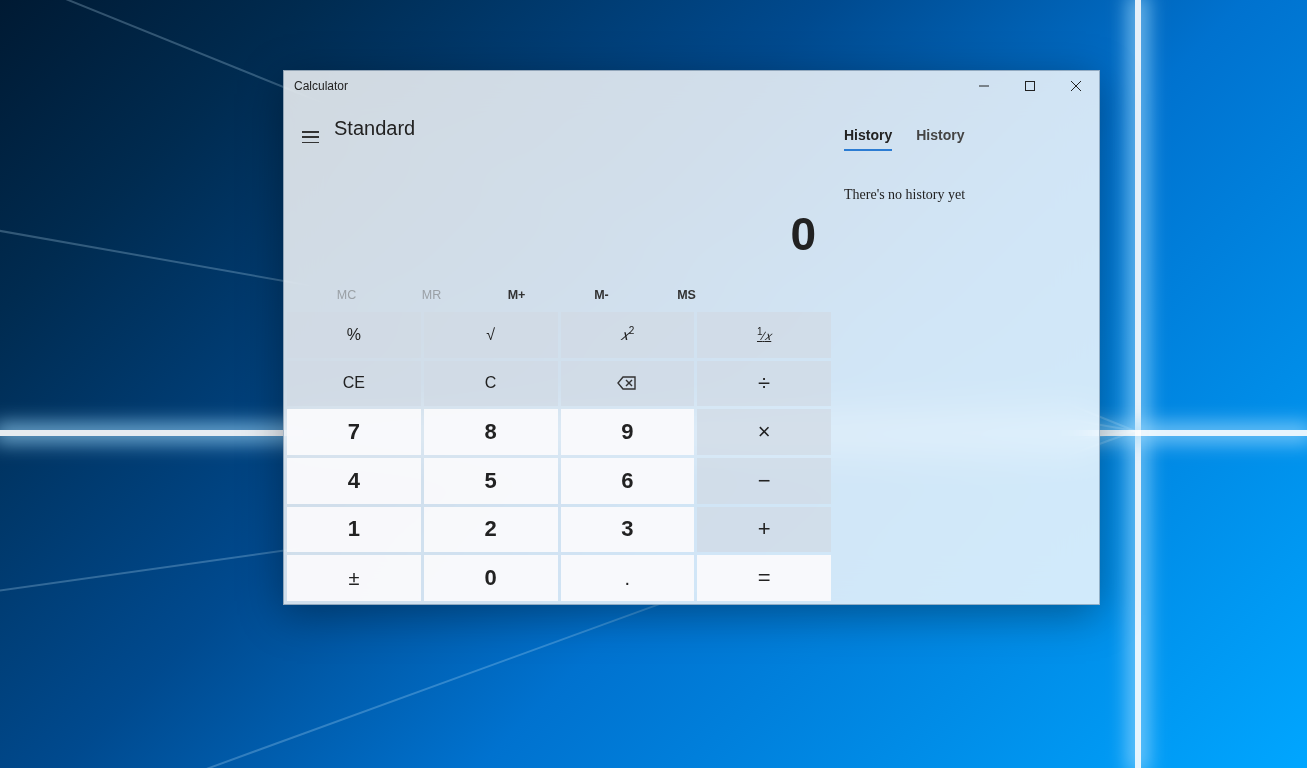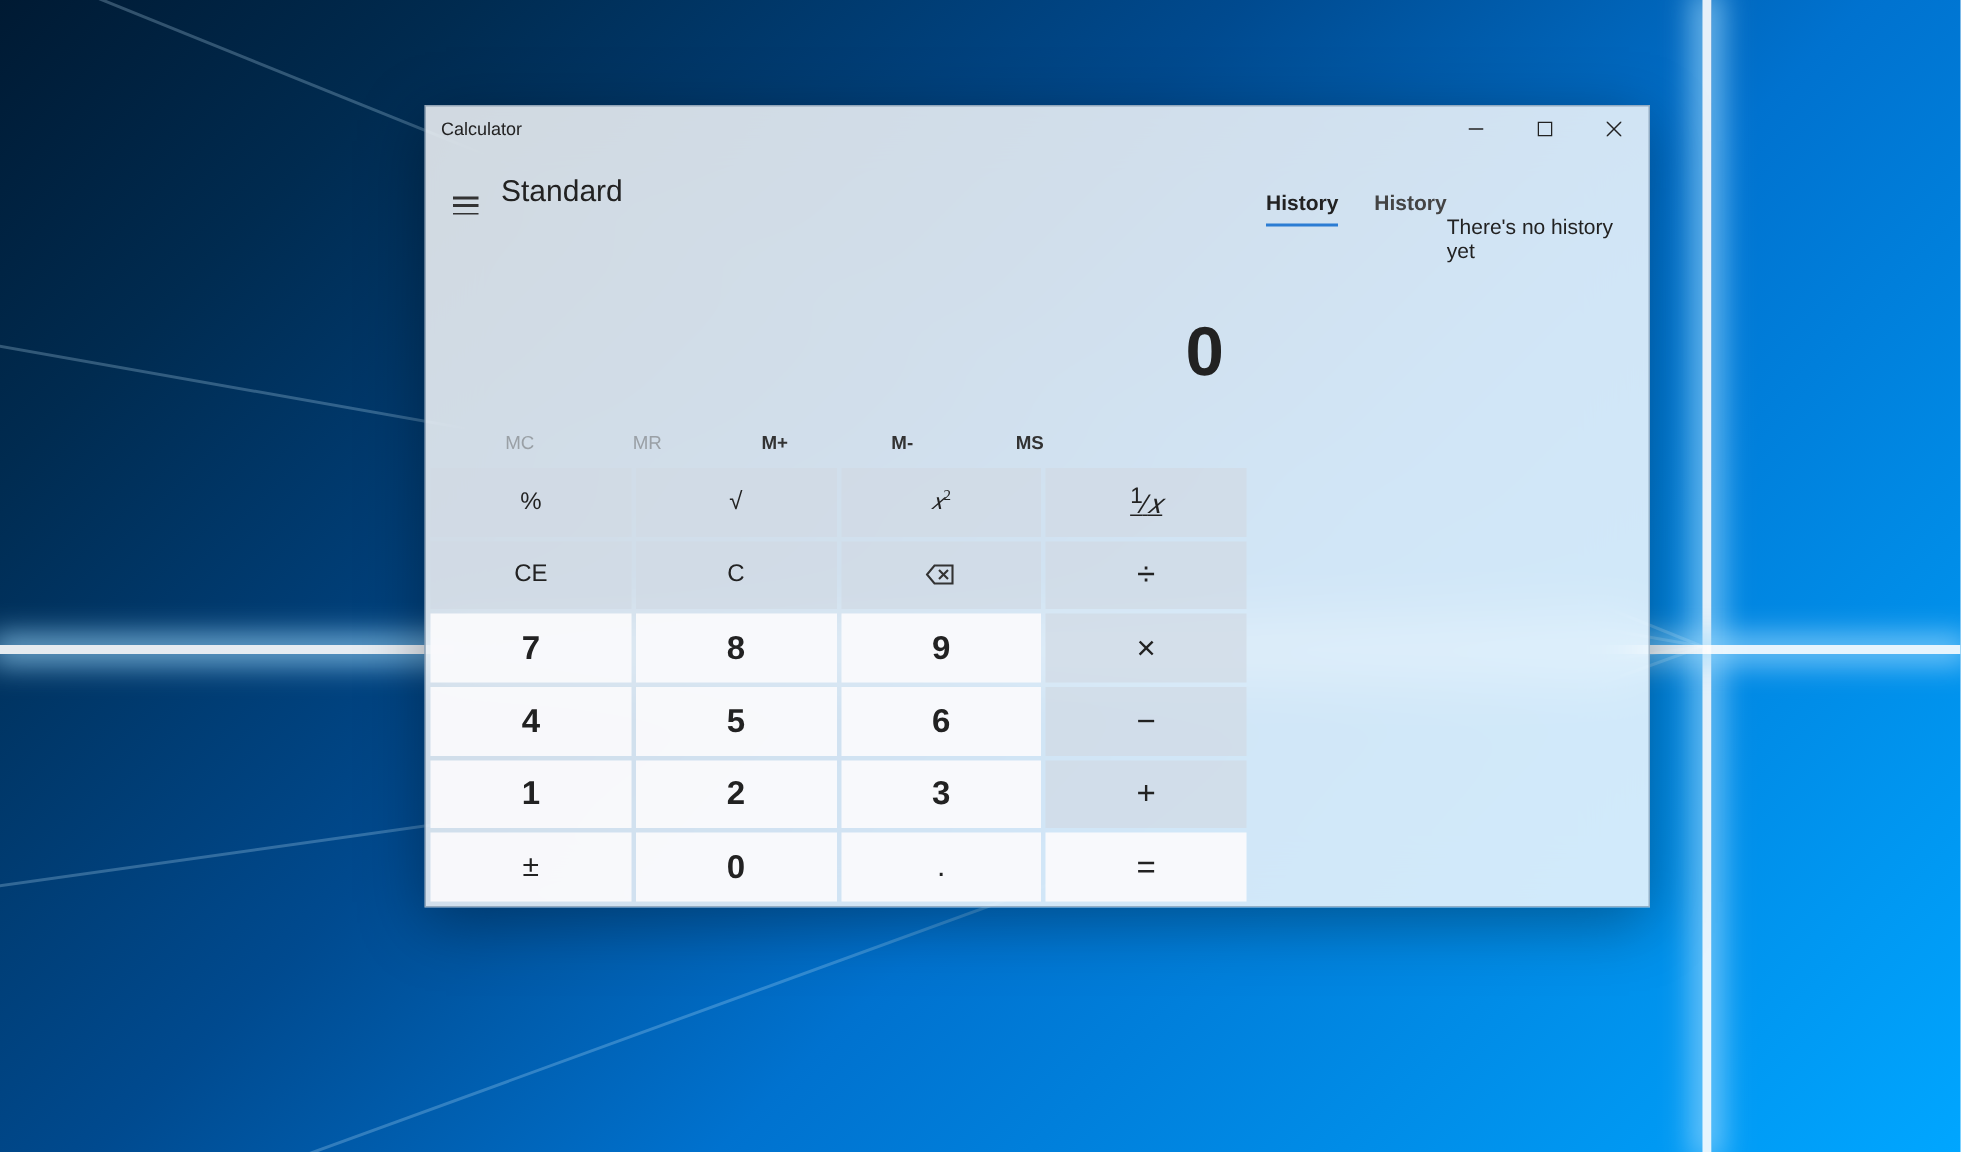--- a/index.html
+++ b/index.html
@@ -76,20 +76,21 @@
     min-height: 0;
   }
   .calc-pane {
     width: 550px;
     display: flex;
     flex-direction: column;
   }
   .history-pane {
     flex: 1;
     display: flex;
+    flex-direction: column;
     padding: 0 16px 0 10px;
   }
 
   .mode-row {
     display: flex;
     align-items: flex-start;
     height: 44px;
     padding-left: 6px;
   }
   .hamburger {
@@ -149,22 +150,22 @@
     align-items: center;
     justify-content: center;
     font-size: 18px;
     color: #222;
     user-select: none;
   }
   .key.func { background: rgba(210,218,228,0.7); font-size:16px; }
   .key.op   { background: rgba(210,218,228,0.7); font-size:22px; font-weight:300; }
   .key.num  { background: rgba(250,250,252,0.95); font-size:22px; font-weight:600; }
   .key.numlt{ background: rgba(250,250,252,0.95); font-size:20px; }
-  .key .frac { font-size:18px;text-decoration:underline; }
-  .key .sq  { font-style: italic; font-family: Liberation Serif, serif; font-size:15px;}
+  .key .frac { font-size:12px;text-decoration:underline; }
+  .key .sq  { font-style: italic; font-family: Liberation Sans, sans-serif; font-size:15px;}
   .key .sq sup{font-size:10px;font-style:normal;}
   .key svg { width:20px;height:16px;stroke:#333;fill:none;stroke-width:1.4;}
 
   .tabs {
     display:flex;
     gap:24px;
     height:44px;
     align-items:center;
   }
   .tab {
@@ -172,20 +173,21 @@
     font-weight:600;
     color:#444;
     padding-bottom:6px;
     border-bottom:2px solid transparent;
   }
   .tab.active { border-bottom-color:#2b7cd3; color:#222;}
   .history-empty {
     margin-top:26px;
     font-size:14px;
     color:#222;
+    font-family:Liberation Serif, serif;
   }
 </style>
 </head>
 <body>
 
 <div class="bg-logo">
   <div class="diag" style="left:1135px;top:430px;transform:rotate(-20deg) translateX(-100%);"></div>
   <div class="diag" style="left:1135px;top:430px;transform:rotate(-8deg) translateX(-100%);"></div>
   <div class="diag" style="left:1135px;top:430px;transform:rotate(10deg) translateX(-100%);"></div>
   <div class="diag" style="left:1135px;top:430px;transform:rotate(22deg) translateX(-100%);"></div>

